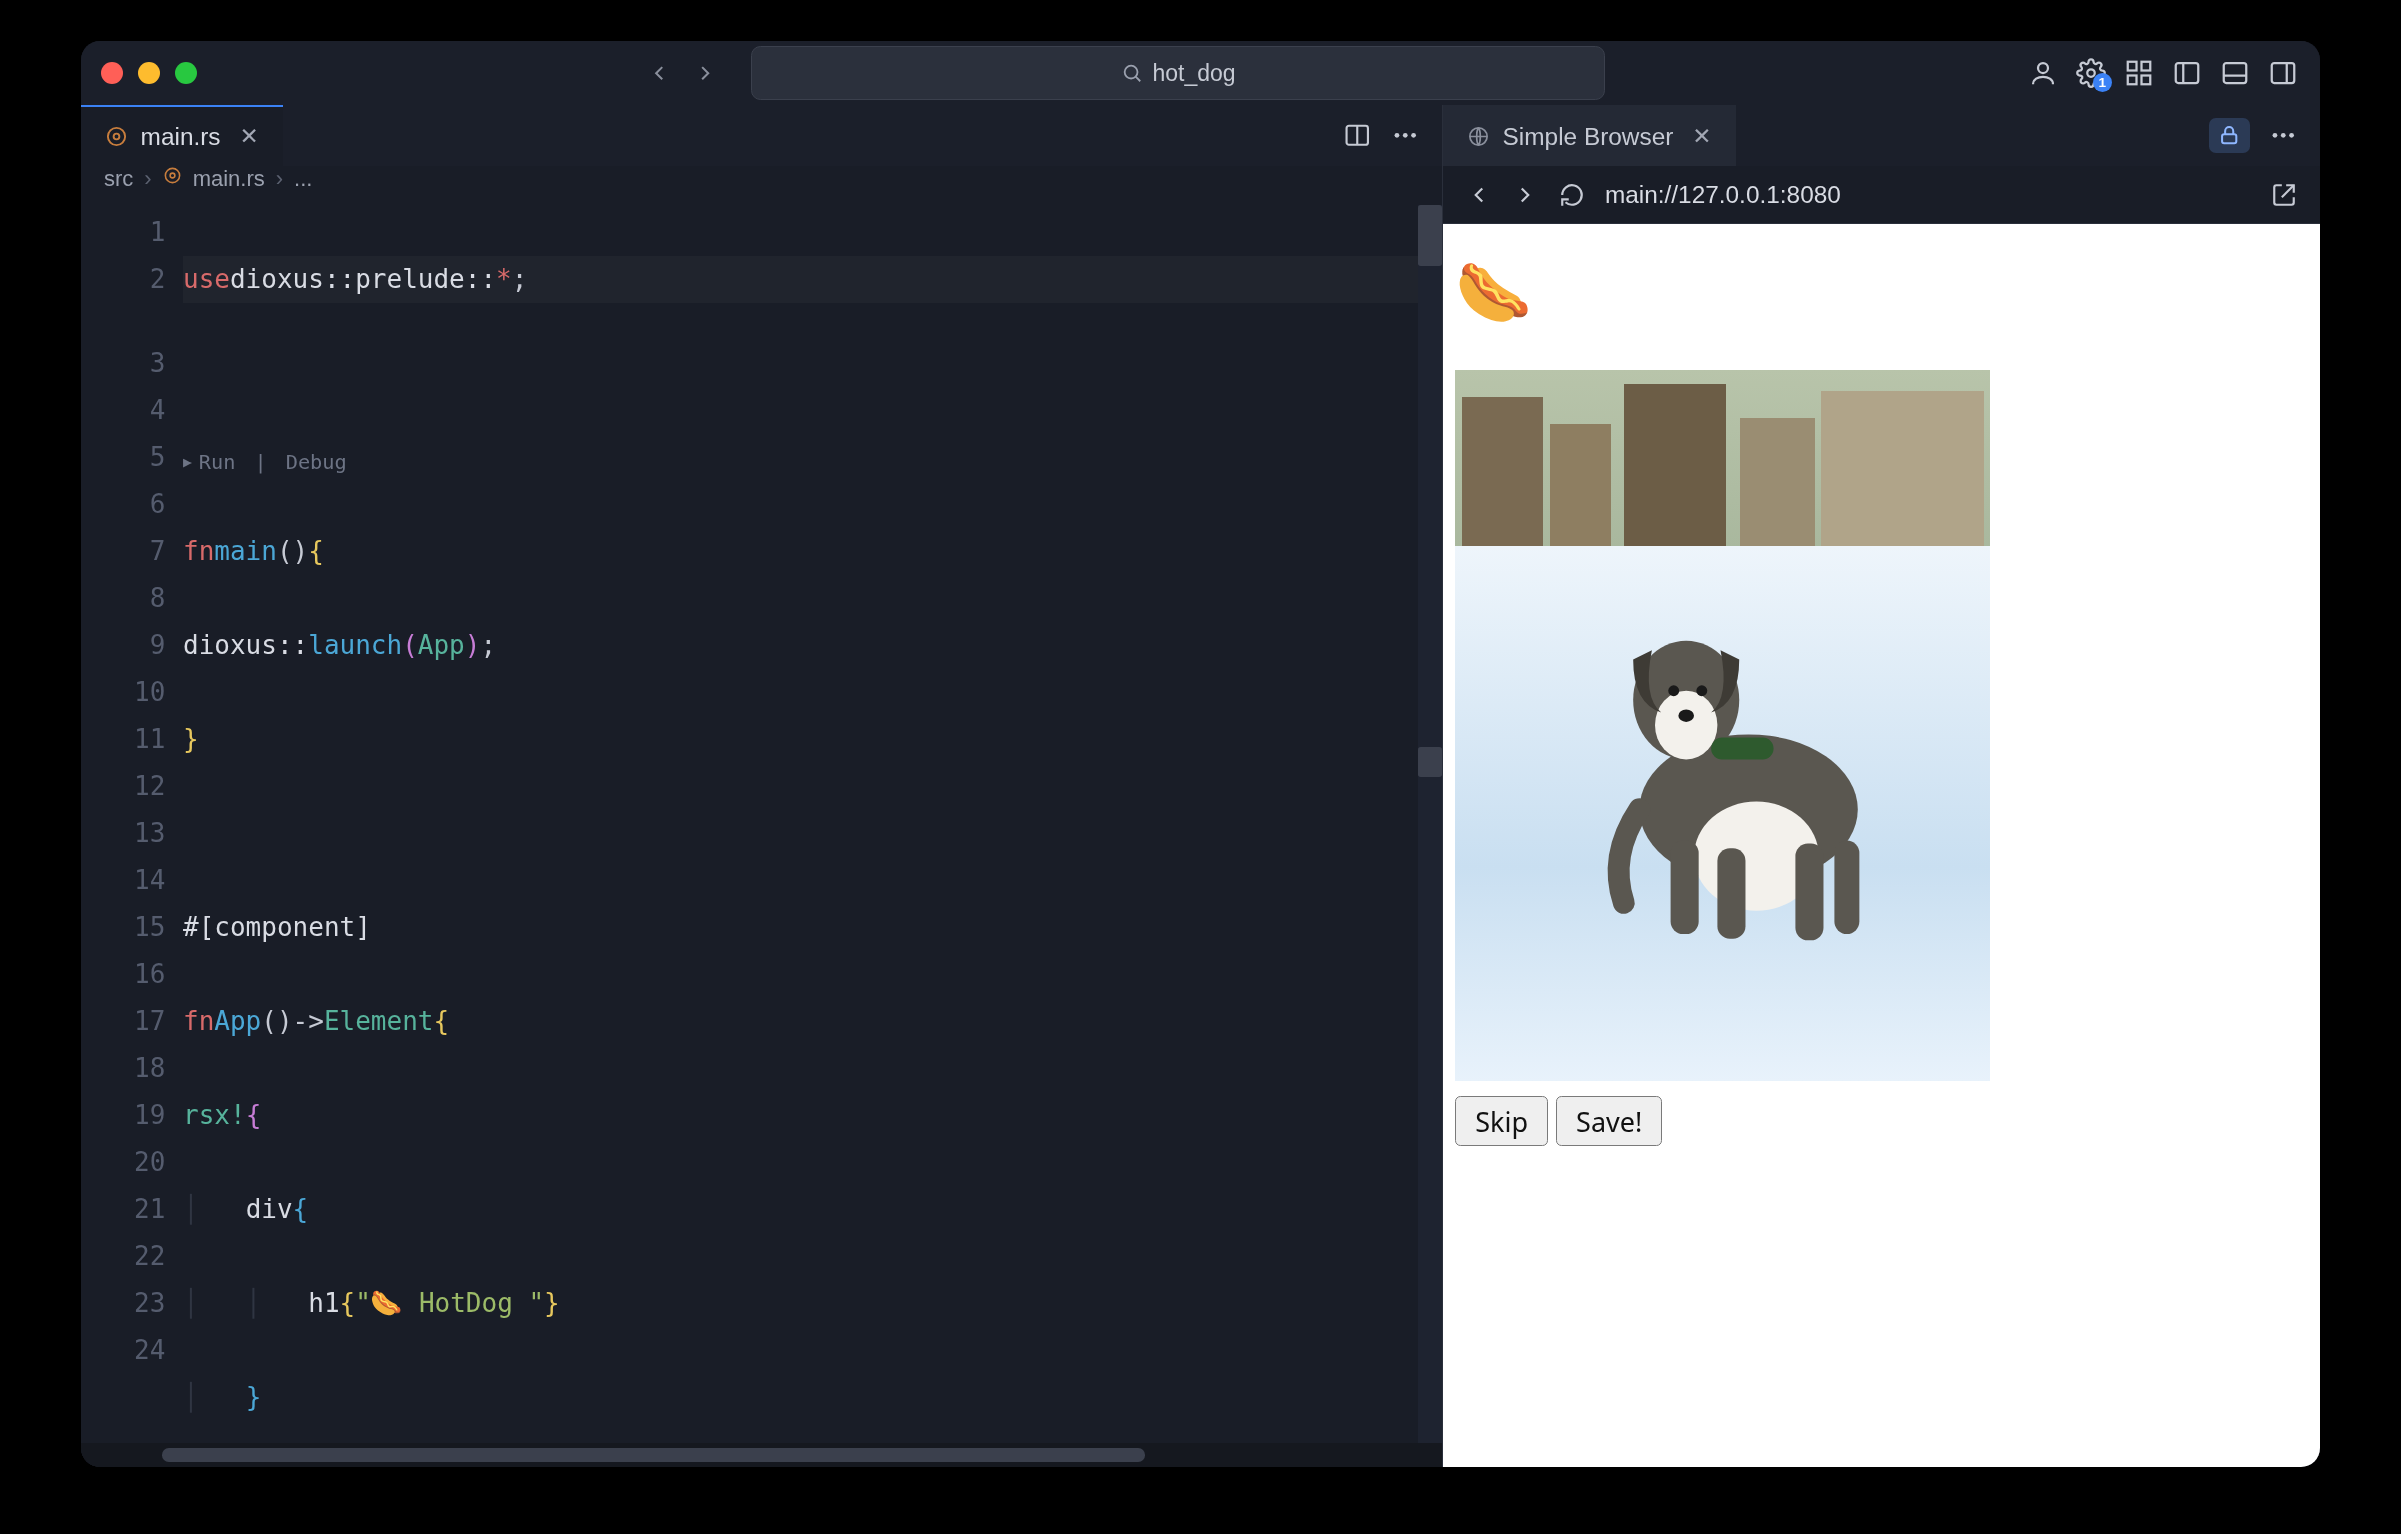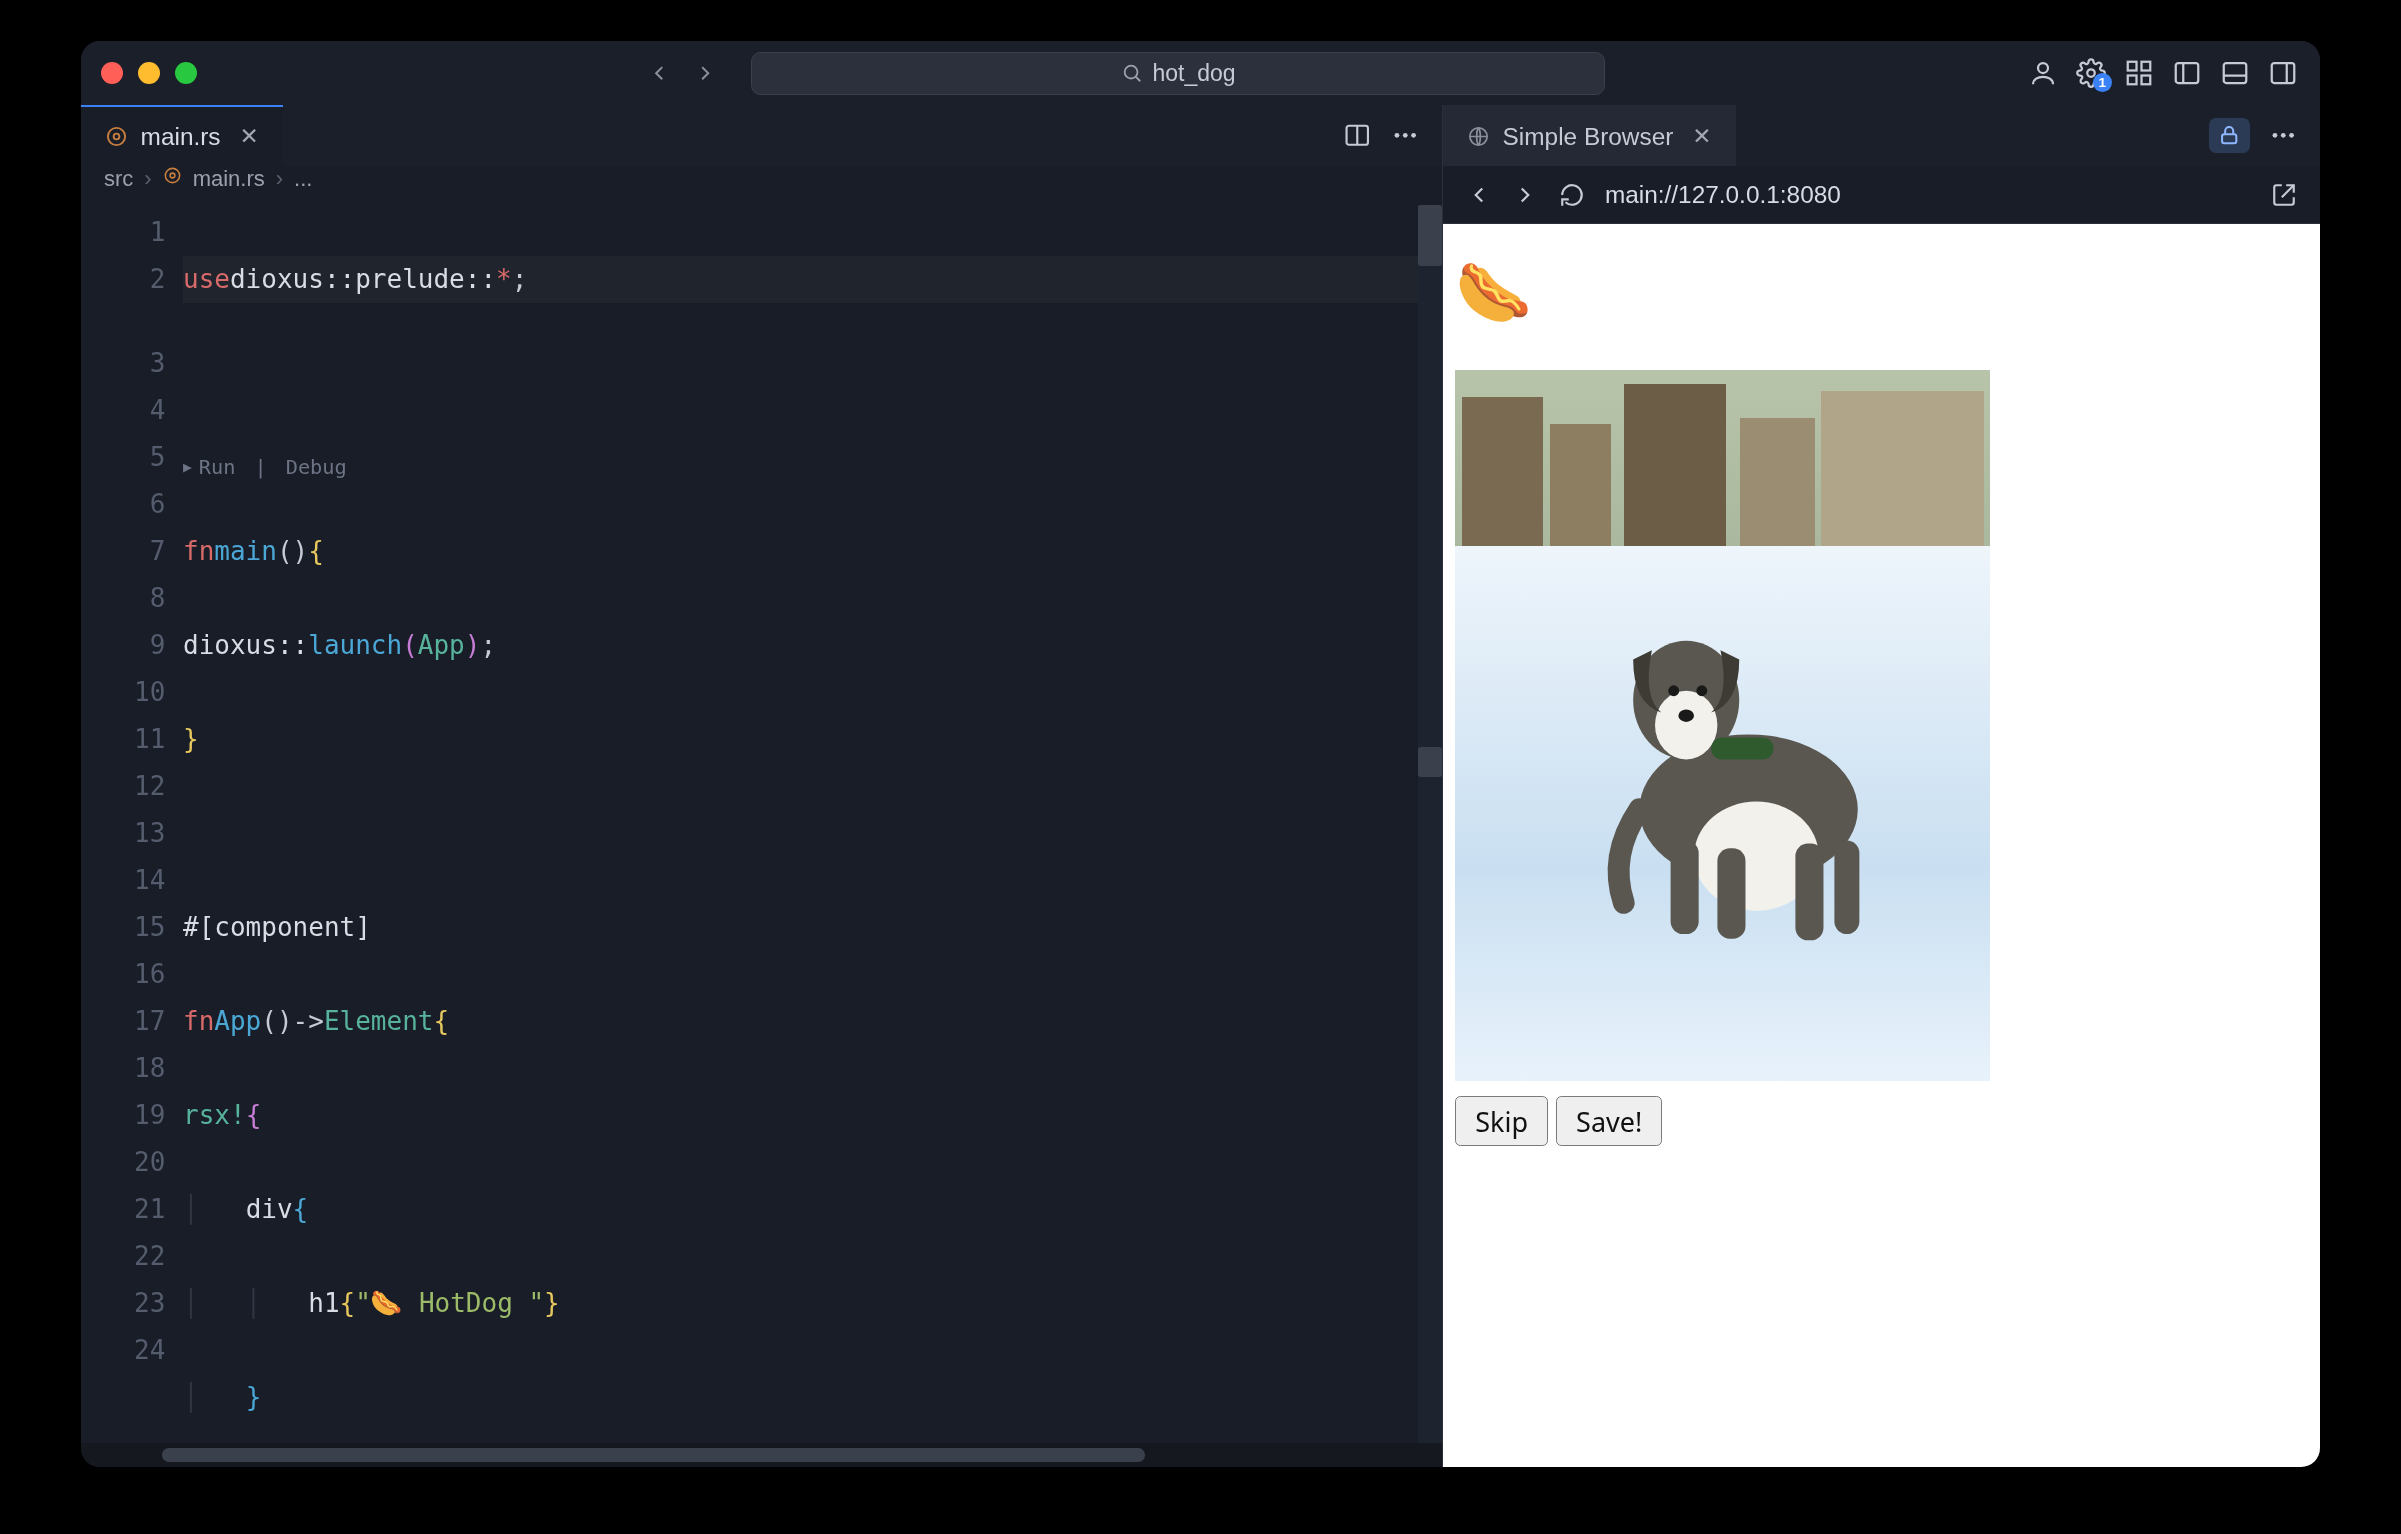--- a/index.html
+++ b/index.html
@@ -26,21 +26,21 @@
   }
   .traffic { display: flex; gap: 15px; margin-right: 27px; }
   .dot { width: 22px; height: 22px; border-radius: 50%; }
   .dot.red { background: #ff5f57; }
   .dot.yellow { background: #febc2e; }
   .dot.green { background: #28c840; }
   .titlebar-spacer { flex: 1; }
   .nav-arrows { display: flex; gap: 19px; color: #8a8f9c; margin-right: 20.3px; }
   .nav-arrow { width: 27px; height: 27px; display:flex; align-items:center; justify-content:center; font-size: 27px; }
   .search-pill {
-    width: 854px; height: 43px;
+    width: 854px; height: 54px;
     background: #2b303c;
     border: 0.7px solid #3b404d;
     border-radius: 9.5px;
     display: flex; align-items: center; justify-content: center;
     gap: 9.5px;
     color: #c6cad4; font-size: 23px;
   }
   .titlebar-right { display: flex; gap: 15px; color: #c6cad4; align-items: center; }
   .tb-icon { width: 33px; height: 33px; display:flex; align-items:center; justify-content:center; position: relative; }
   .badge { position:absolute; bottom:-2.7px; right:-4.1px; background:#3b82f6; color:#fff; font-size:13.6px; border-radius:50%; width:19px; height:19px; display:flex; align-items:center; justify-content:center; font-weight:600;}
@@ -66,21 +66,21 @@
   .lock-btn { background:#2b3a55; border-radius:6.8px; padding:5.4px 8.1px; color:#8fb7ff; }
   
   .breadcrumb { height:39px; display:flex; align-items:flex-start; gap:11px; padding:0 23px; color:#9aa0ae; font-size:22px; }
   .breadcrumb .sep { color:#5b6170; }
   .breadcrumb .rust { color:#c77d3d; }
   
   .editor { flex:1; display:flex; font-family: "SF Mono", ui-monospace, Menlo, Consolas, monospace; font-size:26px; line-height:47px; overflow:hidden; position:relative;}
   .gutter { width: 102px; text-align:right; color:#555c6e; padding: 4.1px 17.6px 0 0; user-select:none;}
   .gutter div { height:47px; }
   .code { flex:1; color:#d9dce4; padding: 4.1px 0 0 0; white-space:pre; overflow:hidden;}
-  .code .line { height:47px; display:flex; align-items:flex-start; }
+  .code .line { height:47px; display:flex; align-items:center; }
   .code .line.hl { background: rgba(255,255,255,0.03); }
   .codelens { color:#6d7485; font-size:20.3px; height:37px !important; display:flex; align-items:center; gap:6.8px; }
   .codelens .tri { font-size:15px; }
   .minimap { position:absolute; right:0; top:0; width:24.4px; height:100%; background: linear-gradient(#1e2330, #1e2330); }
   .minimap .thumb { position:absolute; top:0; right:0; width:24.4px; height:61px; background:#3b404d; border-radius:2.7px;}
   .minimap .thumb2 { position:absolute; top:542px; right:0; width:24.4px; height:30px; background:#3b404d; border-radius:2.7px;}
   .hscroll { height:24.4px; background:#15181f; display:flex; align-items:center;}
   .hscroll .thumb { height:13.6px; width:983px; margin-left:81px; background:#3b404d; border-radius:6.8px;}
   
   .kw { color:#d86a6a; }      

